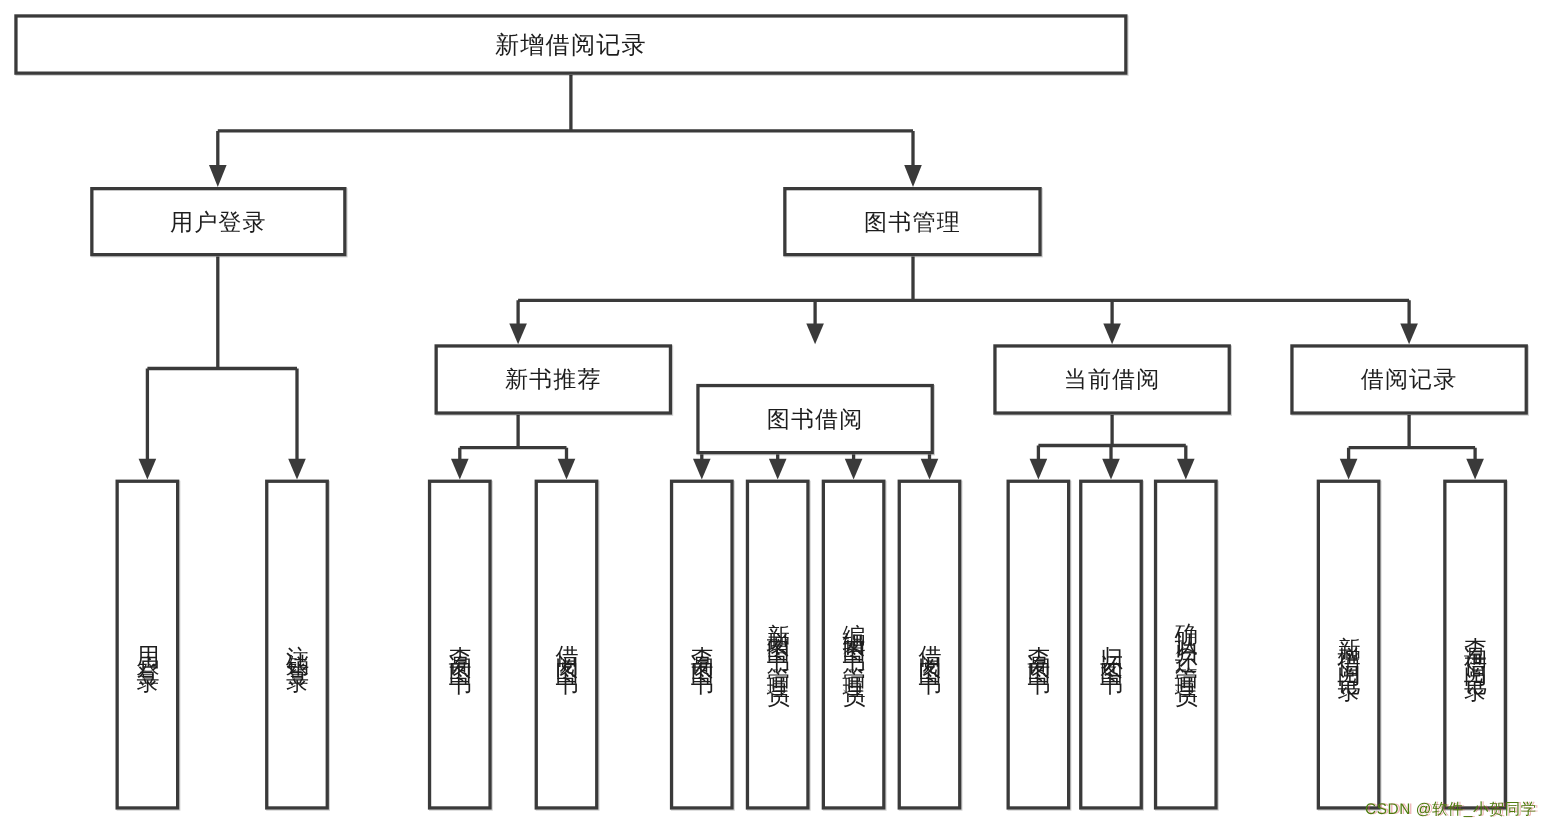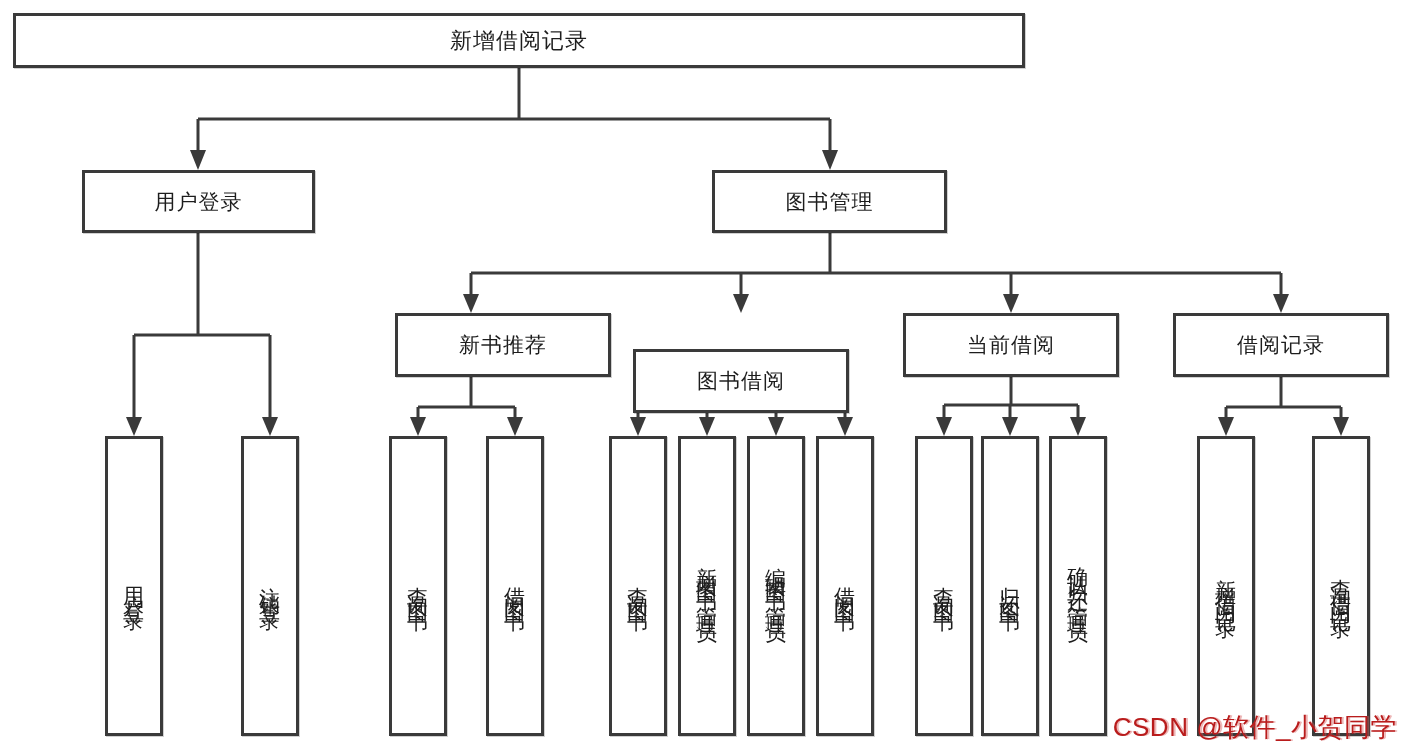--- a/index.html
+++ b/index.html
@@ -48,22 +48,22 @@
     text-orientation: mixed;
     font-size: 21px;
     letter-spacing: 8px;
     line-height: 1;
     white-space: nowrap;
   }
   .watermark {
     position: absolute;
     right: 8px;
     bottom: 2px;
-    font-size: 26px;
-    color: #b91c1c;
+    font-size: 14px;
+    color: #4d7c0f;
     text-shadow: 2px 0 0 rgba(216, 96, 96, 0.45);
     letter-spacing: 0.5px;
     white-space: nowrap;
   }
 </style>
 </head>
 <body>
 
 <div class="stage">
 

